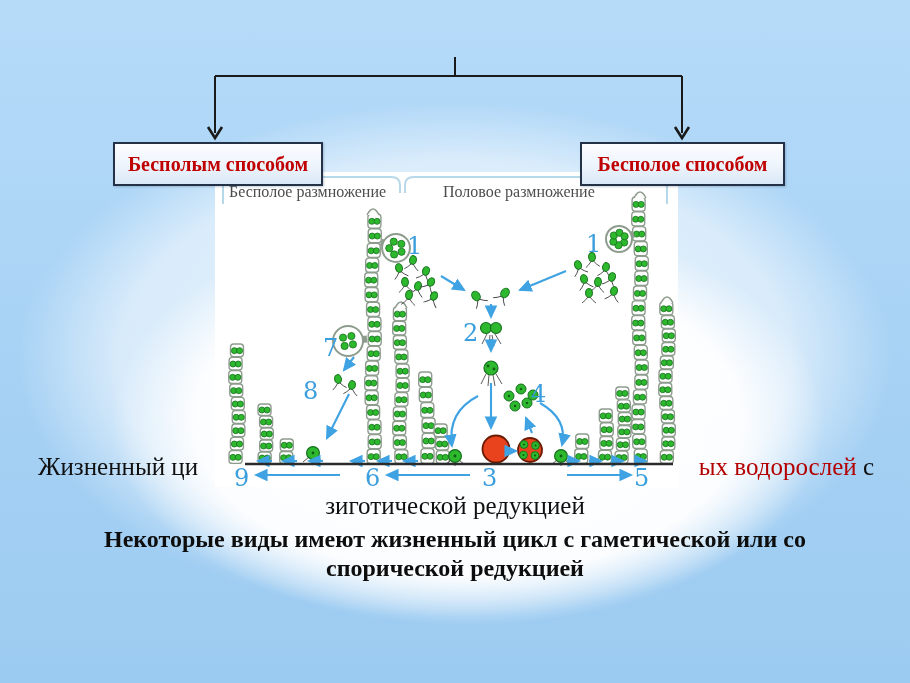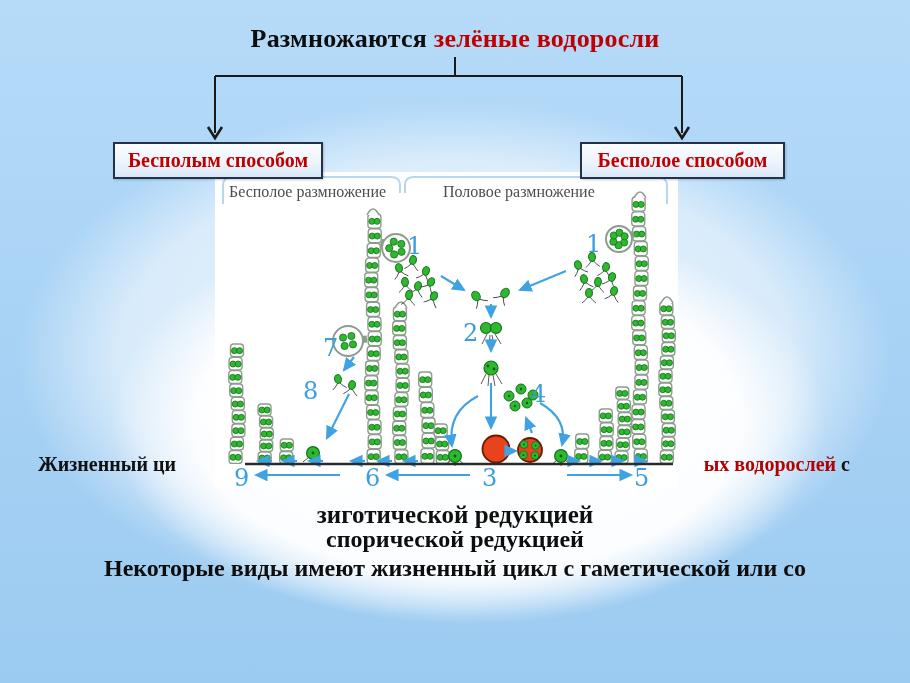--- a/index.html
+++ b/index.html
@@ -14,60 +14,57 @@
       radial-gradient(ellipse 470px 270px at 468px 420px, rgba(255,255,255,0.98) 0%, rgba(255,255,255,0.92) 58%, rgba(255,255,255,0) 76%),
       radial-gradient(ellipse 560px 330px at 455px 360px, rgba(255,255,255,0.75) 0%, rgba(255,255,255,0.55) 60%, rgba(255,255,255,0) 78%);
   }
   .title{
     position:absolute;top:24px;left:0;width:100%;text-align:center;z-index:3;
     font-size:26px;font-weight:bold;color:#0d0d0d;letter-spacing:0.2px;
   }
   .title .red{color:#c00000;}
   .connector{position:absolute;left:0;top:0;z-index:1;pointer-events:none;}
   .vbox{
-    position:absolute;top:142px;height:37px;box-sizing:border-box;z-index:3;
+    position:absolute;top:142px;height:44px;box-sizing:border-box;z-index:3;
     border:2px solid #243248;
     background:linear-gradient(180deg,#fbfdff 0%,#edf4fc 55%,#d9e8f7 100%);
     color:#c00000;font-weight:bold;font-size:20px;
     display:flex;align-items:center;justify-content:center;
     box-shadow:1px 1px 2px rgba(40,60,90,0.25);
   }
   .vbox.left{left:113px;width:210px;}
   .vbox.right{left:580px;width:205px;}
   .figure{
     position:absolute;left:215px;top:172px;width:463px;height:315px;
     background:#ffffff;z-index:2;
   }
   .cap1{
     position:absolute;top:453px;z-index:1;
-    font-size:20px;font-weight:bold;color:#101010;white-space:nowrap;
+    font-size:25px;font-weight:normal;color:#101010;white-space:nowrap;
   }
   .cap1.lfrag{left:38px;}
-  .cap1.rfrag{right:60px;}
+  .cap1.rfrag{right:36px;}
   .cap1 .red{color:#b30000;}
   .cap2{
     position:absolute;top:492px;left:0;width:100%;text-align:center;z-index:1;
-    font-size:25px;font-weight:bold;color:#101010;margin-top:9px;
+    font-size:25px;font-weight:normal;color:#101010;
   }
   .note{
     position:absolute;top:525px;left:0;width:100%;text-align:center;z-index:3;
     font-size:24px;font-weight:bold;color:#0d0d0d;line-height:29px;
   }
   .figlabel{font-family:"Liberation Serif",serif;font-size:16px;fill:#4d4d4d;}
   .num{font-family:"DejaVu Serif",serif;font-size:24px;fill:#3b9edd;}
 </style>
 </head>
 <body>
 
 <div class="slide">
   <div class="glow"></div>
 
-  <div class="title">
-    <span>Размножаются </span><span class="red">зелёные водоросли</span>
-  </div>
 
   <svg class="connector" width="910" height="150">
     <path d="M455,57 L455,76" stroke="#1a1a1a" stroke-width="2" fill="none"></path>
     <path d="M215,76 L682,76" stroke="#1a1a1a" stroke-width="2" fill="none"></path>
     <path d="M215,76 L215,133" stroke="#1a1a1a" stroke-width="2" fill="none"></path>
     <path d="M682,76 L682,133" stroke="#1a1a1a" stroke-width="2" fill="none"></path>
     <path d="M208,127 L215,138 L222,127" stroke="#1a1a1a" stroke-width="2.6" fill="none"></path>
     <path d="M675,127 L682,138 L689,127" stroke="#1a1a1a" stroke-width="2.6" fill="none"></path>
   </svg>
 
@@ -78,22 +75,22 @@
     <span>Бесполое способом</span>
   </div>
 
   <div class="cap1 lfrag">Жизненный ци</div>
   <div class="cap1 rfrag">
     <span class="red">ых водорослей</span><span> с</span>
   </div>
   <div class="cap2">зиготической редукцией</div>
 
   <div class="note">
+    <div>Некоторые виды имеют жизненный цикл с гаметической или со</div>
     <div>спорической редукцией</div>
-    <div>Некоторые виды имеют жизненный цикл с гаметической или со</div>
   </div>
 
   <div class="figure">
     <svg id="diagram" width="463" height="315" viewBox="0 0 463 315">
       <defs>
         <marker id="ab" markerWidth="8" markerHeight="8" refX="5.5" refY="3" orient="auto">
           <path d="M0,0 L6.5,3 L0,6 Z" fill="#3fa3e3"></path>
         </marker>
       </defs>
 

